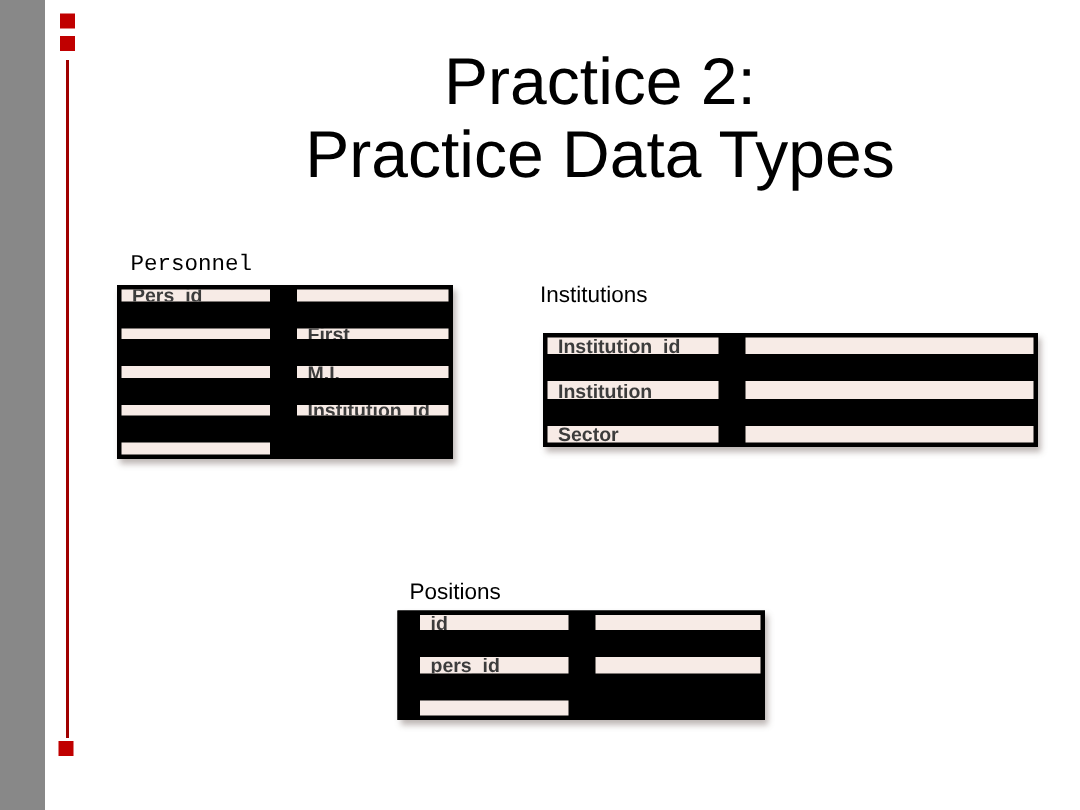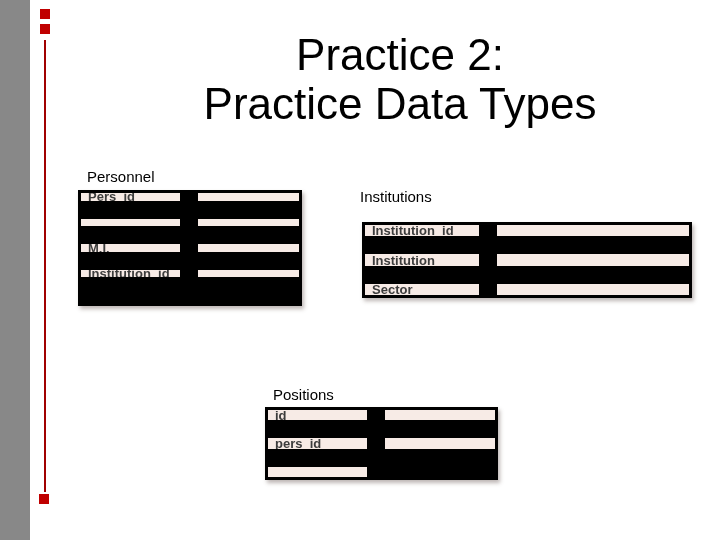--- a/index.html
+++ b/index.html
@@ -25,21 +25,21 @@
     text-align: center;
     font-size: 44px; line-height: 49px;
     color: #000; letter-spacing: 0px;
   }
 
   
   .tbl-label {
     position: absolute;
     font-size: 15px; color: #000;
   }
-  .lbl-personnel    { left: 57px;  top: 168px; }
+  .lbl-personnel    { left: 57px;  top: 168px; font-family: Liberation Mono, monospace; }
   .lbl-institutions { left: 330px; top: 188px; }
   .lbl-positions    { left: 243px; top: 386px; text-align: center; }
 
   
   .tbl {
     position: absolute;
     display: grid;
     background: #000;
     border: 3px solid #000;
     gap: 18px;
@@ -55,20 +55,21 @@
     left: 332px; top: 222px;
     width: 324px; height: 70px;
     grid-template-columns: 114px 1fr;
     grid-template-rows: repeat(3, 1fr);
   }
   .tbl-positions {
     left: 235px; top: 407px;
     width: 227px; height: 67px;
     grid-template-columns: 99px 1fr;
     grid-template-rows: repeat(3, 1fr);
+    padding-left: 12px;
   }
   .cell {
     background: #f7ebe6;
     display: flex; align-items: center;
     overflow: hidden;
   }
   .cell-label {
     padding-left: 7px;
     font-size: 13px; font-weight: bold;
     color: #3c3c3c;
@@ -88,20 +89,21 @@
   <div class="title">
     <div>Practice 2:</div>
     <div>Practice Data Types</div>
   </div>
 
   <div class="tbl-label lbl-personnel">Personnel</div>
   <div class="tbl tbl-personnel">
     <div class="cell cell-label">Pers_id</div>
     <div class="cell cell-value"></div>
     <div class="cell cell-value"></div>
+    <div class="cell cell-label">First</div>
     <div class="cell cell-value"></div>
     <div class="cell cell-label">M.I.</div>
     <div class="cell cell-value"></div>
     <div class="cell cell-label">Institution_id</div>
     <div class="cell cell-value"></div>
   </div>
 
   <div class="tbl-label lbl-institutions">Institutions</div>
   <div class="tbl tbl-institutions">
     <div class="cell cell-label">Institution_id</div>

